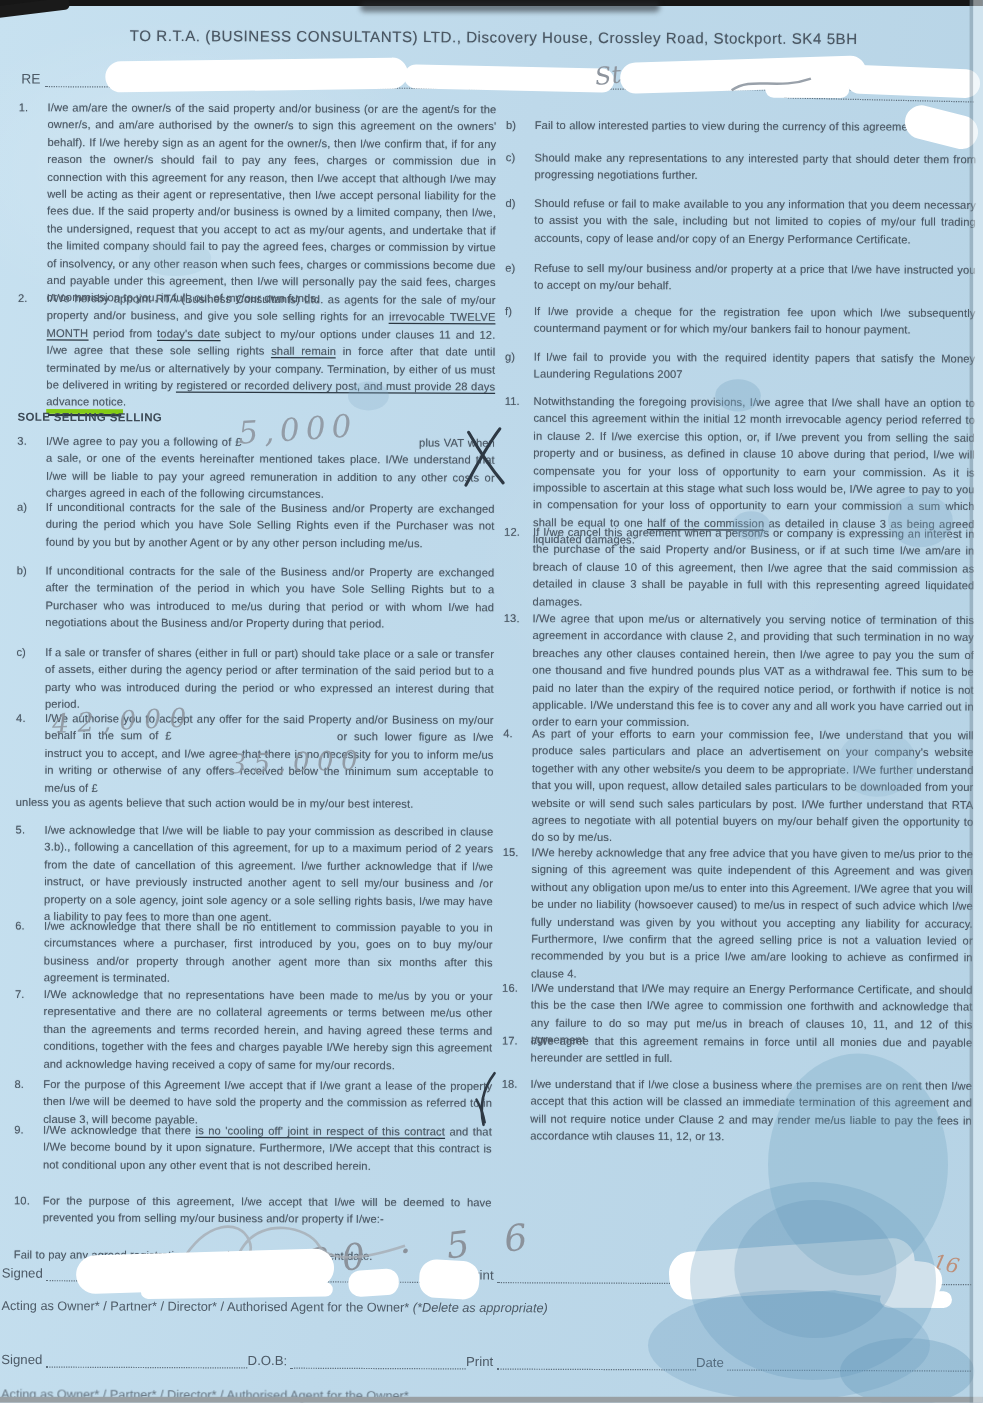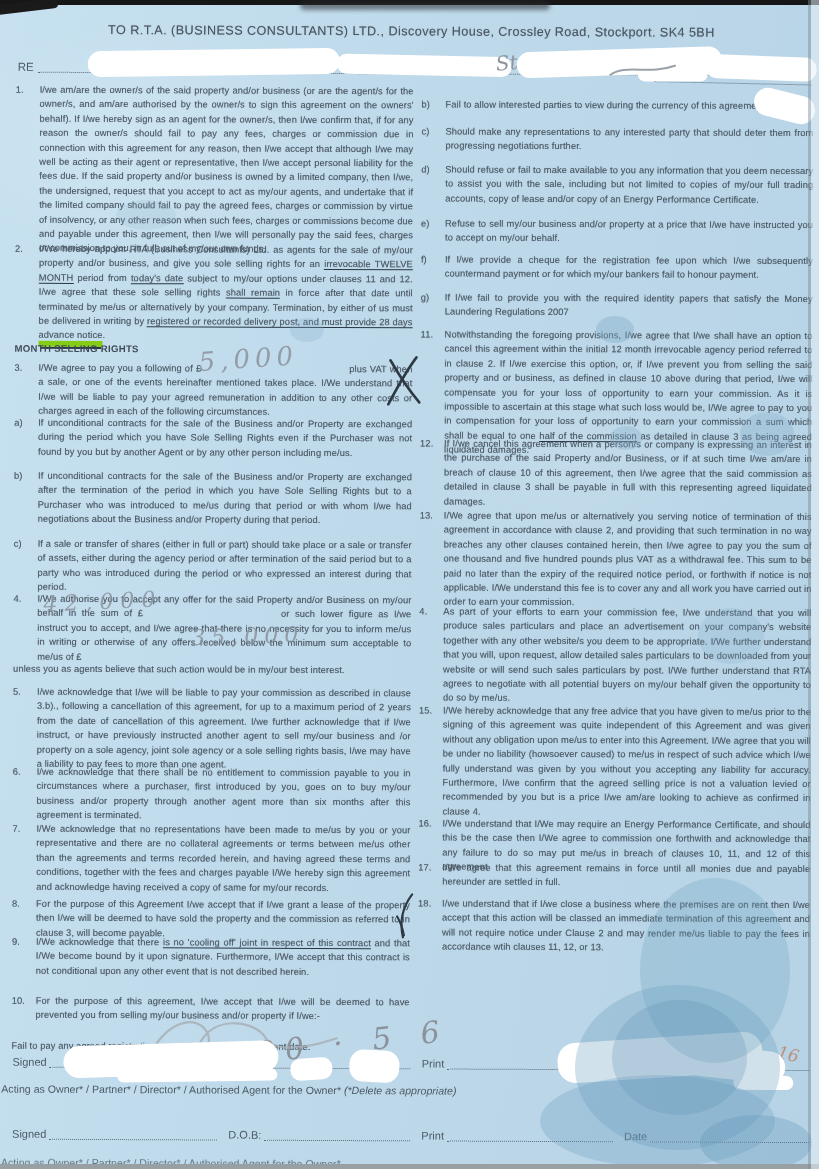--- a/index.html
+++ b/index.html
@@ -18,29 +18,29 @@
   .rcol{left:420px;width:392px;}
   .num{flex:0 0 24px;}
   .body{margin:0;flex:1;text-align:justify;}
   .noindent{display:block;}
   .heading{position:absolute;left:14px;font-weight:bold;font-size:9.6px;color:#3e4b57;letter-spacing:.3px;}
   .header{position:absolute;left:0;top:24px;width:819px;text-align:center;font-size:12.6px;color:#4a5763;letter-spacing:.45px;text-shadow:0 0 .8px rgba(74,87,99,.5);}
   .re-row{position:absolute;left:16px;top:60px;width:786px;display:flex;align-items:flex-end;color:#4d5a66;font-size:11.5px;}
   .redots{flex:1;height:13px;border-bottom:1.6px dotted #5d6d7a;margin-left:4px;}
   .redots2{position:absolute;left:652px;top:68px;width:158px;height:13px;border-bottom:1.6px dotted #5d6d7a;transform:rotate(1deg);}
   .u1{border-bottom:1.7px solid #2b3742;padding-bottom:0;}
-  .u2{border-bottom:6px solid #84cc16;box-shadow:0 3.5px 0 -1.5px #2b3742;padding-bottom:1px;}
+  .u2{border-bottom:4px solid #84cc16;box-shadow:0 3.5px 0 -1.5px #2b3742;padding-bottom:1px;}
   .gap{display:inline-block;height:6px;}
   .hw{position:absolute;font-family:"DejaVu Serif",serif;font-style:italic;color:#8b929b;white-space:nowrap;z-index:3;}
   .mark{position:absolute;z-index:3;}
   .wb{position:absolute;background:#ffffff;z-index:4;}
   .stain{position:absolute;border-radius:50%;z-index:1;}
   .overwhite{z-index:5;}
   .sigrow{position:absolute;left:4px;width:808px;display:flex;align-items:flex-end;color:#4d5a66;font-size:11px;z-index:2;}
-  .slabel{white-space:nowrap;padding-left:11px;}
+  .slabel{white-space:nowrap;}
   .ml{}
   .dots{display:inline-block;height:12px;border-bottom:1.5px dotted #5d6d7a;margin-left:3px;}
   .acting{position:absolute;left:4px;width:808px;color:#4d5a66;font-size:10.6px;z-index:2;}
   .acting .it{font-style:italic;}
   .edge{position:absolute;z-index:6;}
   .z2{position:absolute;z-index:2;}
 </style>
 </head>
 <body>
 
@@ -69,21 +69,21 @@
   <div class="clause lcol txt" style="top:84px">
     <span class="num">1.</span>
     <p class="body">I/we am/are the owner/s of the said property and/or business (or are the agent/s for the owner/s, and am/are authorised by the owner/s to sign this agreement on the owners' behalf). If I/we hereby sign as an agent for the owner/s, then I/we confirm that, if for any reason the owner/s should fail to pay any fees, charges or commission due in connection with this agreement for any reason, then I/we accept that although I/we may well be acting as their agent or representative, then I/we accept personal liability for the fees due. If the said property and/or business is owned by a limited company, then I/we, the undersigned, request that you accept to act as my/our agents, and undertake that if the limited company should fail to pay the agreed fees, charges or commission by virtue of insolvency, or any other reason when such fees, charges or commissions become due and payable under this agreement, then I/we will personally pay the said fees, charges or commission to you, in full, out of my/our own funds.</p>
   </div>
 
   <div class="clause lcol txt" style="top:243px">
     <span class="num">2.</span>
     <p class="body"><span>I/We hereby appoint RTA (Business Consultants) Ltd. as agents for the sale of my/our property and/or business, and give you sole selling rights for an </span><span class="u1">irrevocable TWELVE MONTH</span><span> period from </span><span class="u1">today's date</span><span> subject to my/our options under clauses 11 and 12. I/we agree that these sole selling rights </span><span class="u1">shall remain</span><span> in force after that date until terminated by me/us or alternatively by your company. Termination, by either of us must be delivered in writing by </span><span class="u1">registered or recorded delivery post, and must provide 28 days</span><span> </span><span class="u2">advance notice</span><span>.</span></p>
   </div>
 
-  <div class="heading" style="top:344px">MONTH SELLING RIGHTS</div>
+  <div class="heading" style="top:344px">SOLE SELLING SELLING</div>
 
   <div class="clause lcol txt" style="top:362px">
     <span class="num">3.</span>
     <p class="body"><span>I/We agree to pay you a following of £</span><span class="gap" style="width:148px"></span><span>plus VAT when a sale, or one of the events hereinafter mentioned takes place. I/We understand that I/we will be liable to pay your agreed remuneration in addition to any other costs or charges agreed in each of the following circumstances.</span></p>
   </div>
 
   <div class="clause lcol txt" style="top:417px">
     <span class="num">a)</span>
     <p class="body">If unconditional contracts for the sale of the Business and/or Property are exchanged during the period which you have Sole Selling Rights even if the Purchaser was not found by you but by another Agent or by any other person including me/us.</p>
   </div>

